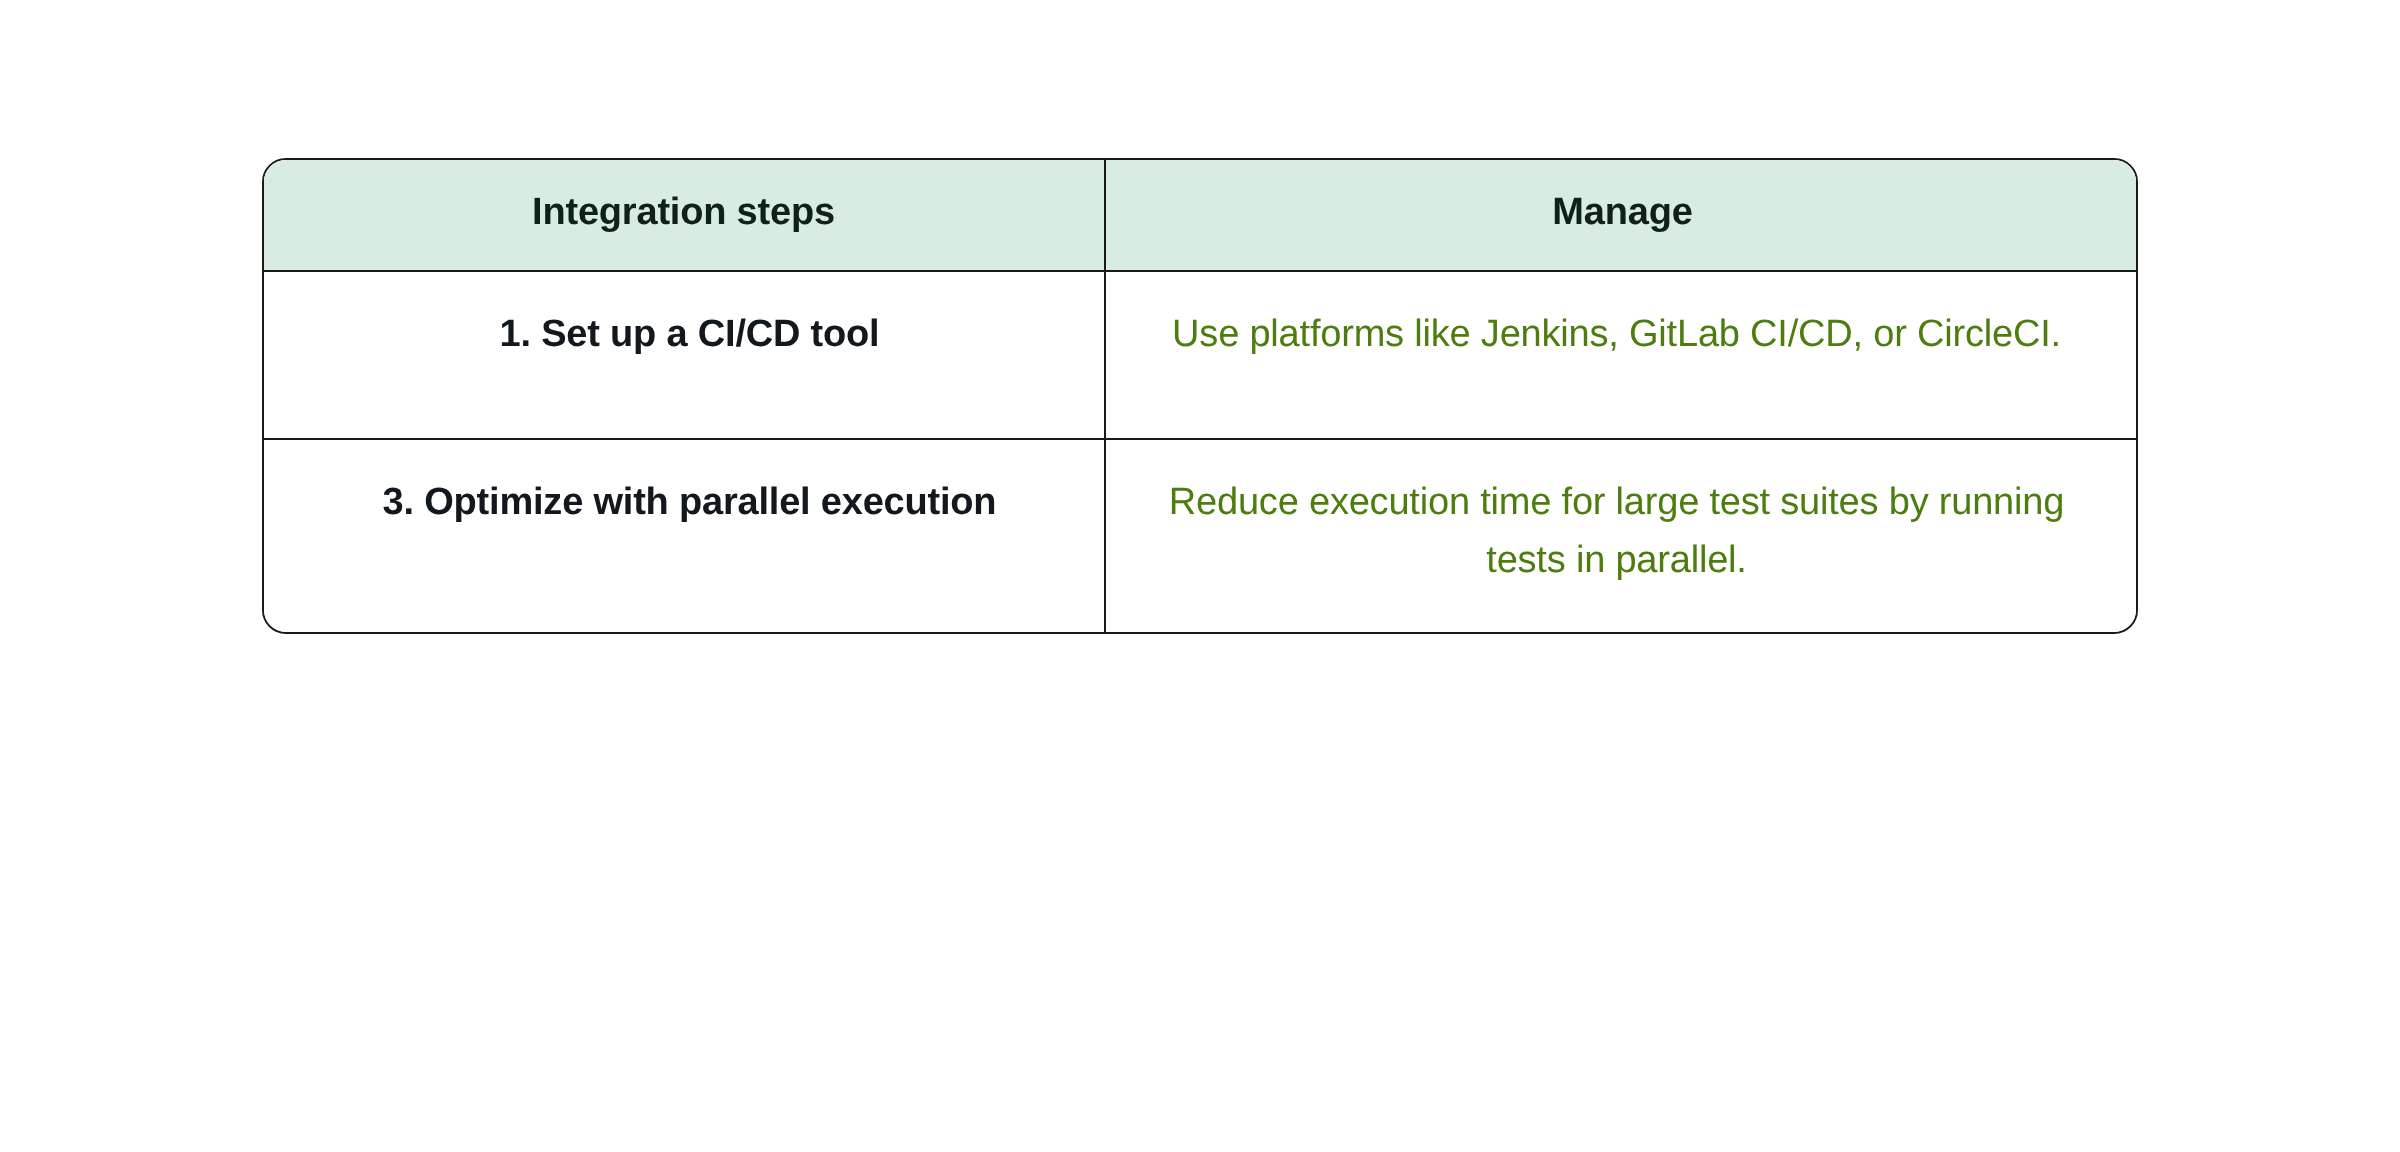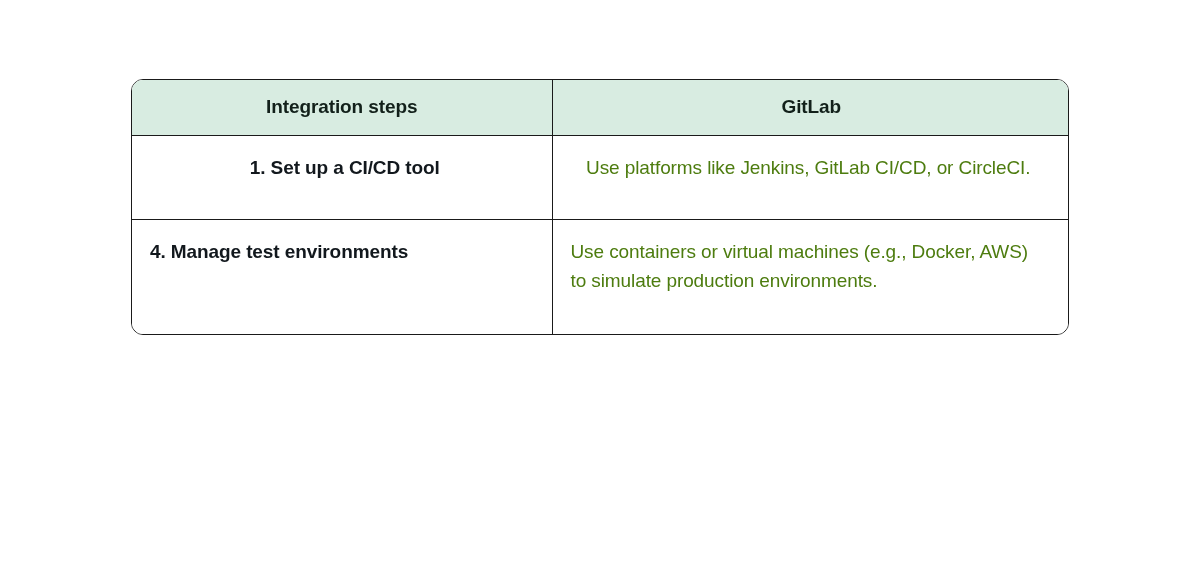--- a/index.html
+++ b/index.html
@@ -100,29 +100,29 @@
 
   <div class="table-wrap">
     <table class="integration-table">
       <colgroup>
         <col class="col-steps">
         <col class="col-details">
       </colgroup>
       <thead>
         <tr>
           <th class="th-steps">Integration steps</th>
-          <th class="th-details">GitLab</th>
+          <th class="th-details">Manage</th>
         </tr>
       </thead>
       <tbody>
         <tr class="row-h2">
           <td class="cell-step">1. Set up a CI/CD tool</td>
           <td class="cell-detail">Use platforms like Jenkins, GitLab CI/CD, or CircleCI.</td>
         </tr>
-        <tr class="row-h3">
-          <td class="cell-step">4. Manage test environments</td>
-          <td class="cell-detail">Use containers or virtual machines (e.g., Docker, AWS) to simulate production environments.</td>
+        <tr class="row-h2">
+          <td class="cell-step">3. Optimize with parallel execution</td>
+          <td class="cell-detail">Reduce execution time for large test suites by running tests in parallel.</td>
         </tr>
       </tbody>
     </table>
   </div>
 
 </div>
 
 </body></html>

